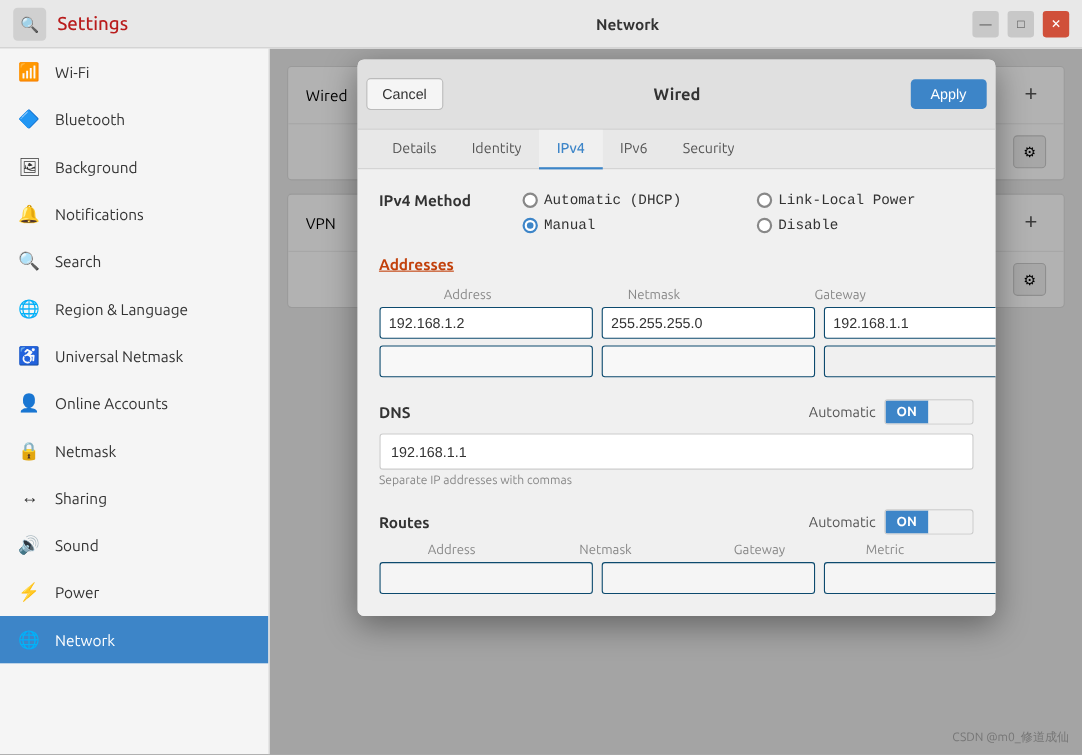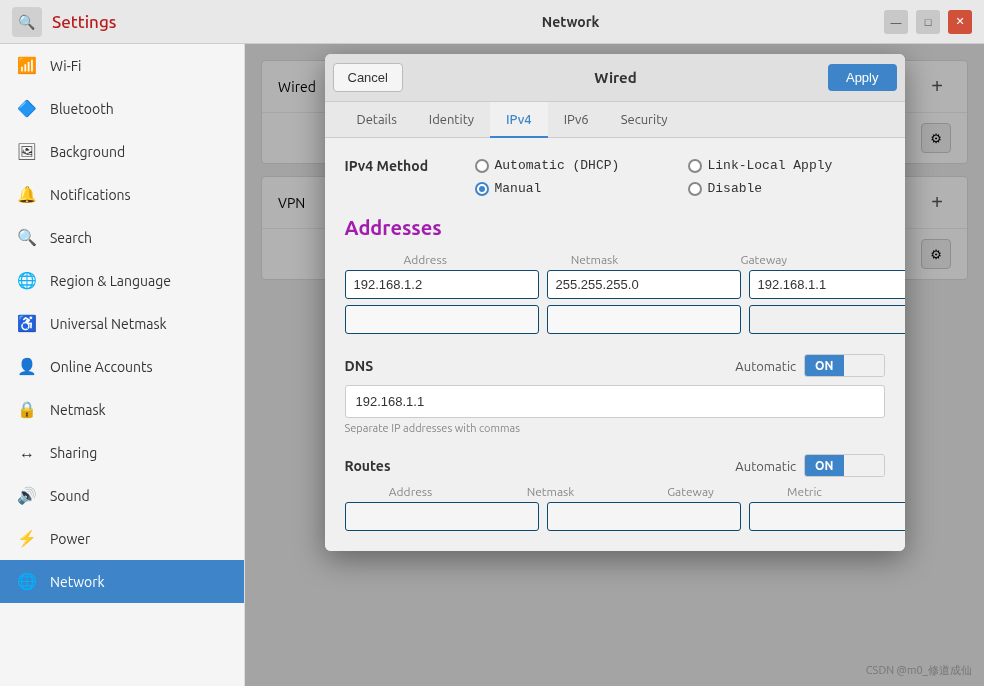--- a/index.html
+++ b/index.html
@@ -192,21 +192,21 @@
       box-shadow: 0 8px 30px rgba(0,0,0,0.4);
       overflow: hidden;
     }
 
     
     .dialog-header {
       display: flex;
       align-items: center;
       background: #e0e0e0;
       border-bottom: 1px solid #ccc;
-      height: 48px;
+      height: 64px;
       padding: 16px 8px;
     }
     .cancel-btn {
       padding: 6px 14px;
       border: 1px solid #bbb;
       background: #f5f5f5;
       border-radius: 4px;
       cursor: pointer;
       font-size: 13px;
       color: #333;
@@ -252,24 +252,25 @@
     }
 
     
     .dialog-body {
       padding: 20px;
       background: #f0f0f0;
     }
 
     
     .section-title {
-      font-size: 20px;
+      font-size: 14px;
       font-weight: 600;
-      color: #a21caf;
+      color: #c2410c;
       margin-bottom: 14px;
+      text-decoration: underline;
     }
     .method-label {
       font-size: 14px;
       font-weight: 600;
       width: 130px;
       color: #333;
     }
     .radio-option {
       display: flex;
       align-items: center;
@@ -555,21 +556,21 @@
             <div style="display:flex; align-items:flex-start; margin-bottom: 16px;">
               <span class="method-label">IPv4 Method</span>
               <div style="flex:1;">
                 <div style="display:grid; grid-template-columns:1fr 1fr; gap: 8px 16px; font-family: Liberation Mono, monospace;">
                   <div class="radio-option">
                     <div class="radio-circle"></div>
                     <span>Automatic (DHCP)</span>
                   </div>
                   <div class="radio-option">
                     <div class="radio-circle"></div>
-                    <span>Link-Local Apply</span>
+                    <span>Link-Local Power</span>
                   </div>
                   <div class="radio-option">
                     <div class="radio-circle selected"></div>
                     <span>Manual</span>
                   </div>
                   <div class="radio-option">
                     <div class="radio-circle"></div>
                     <span>Disable</span>
                   </div>
                 </div>

